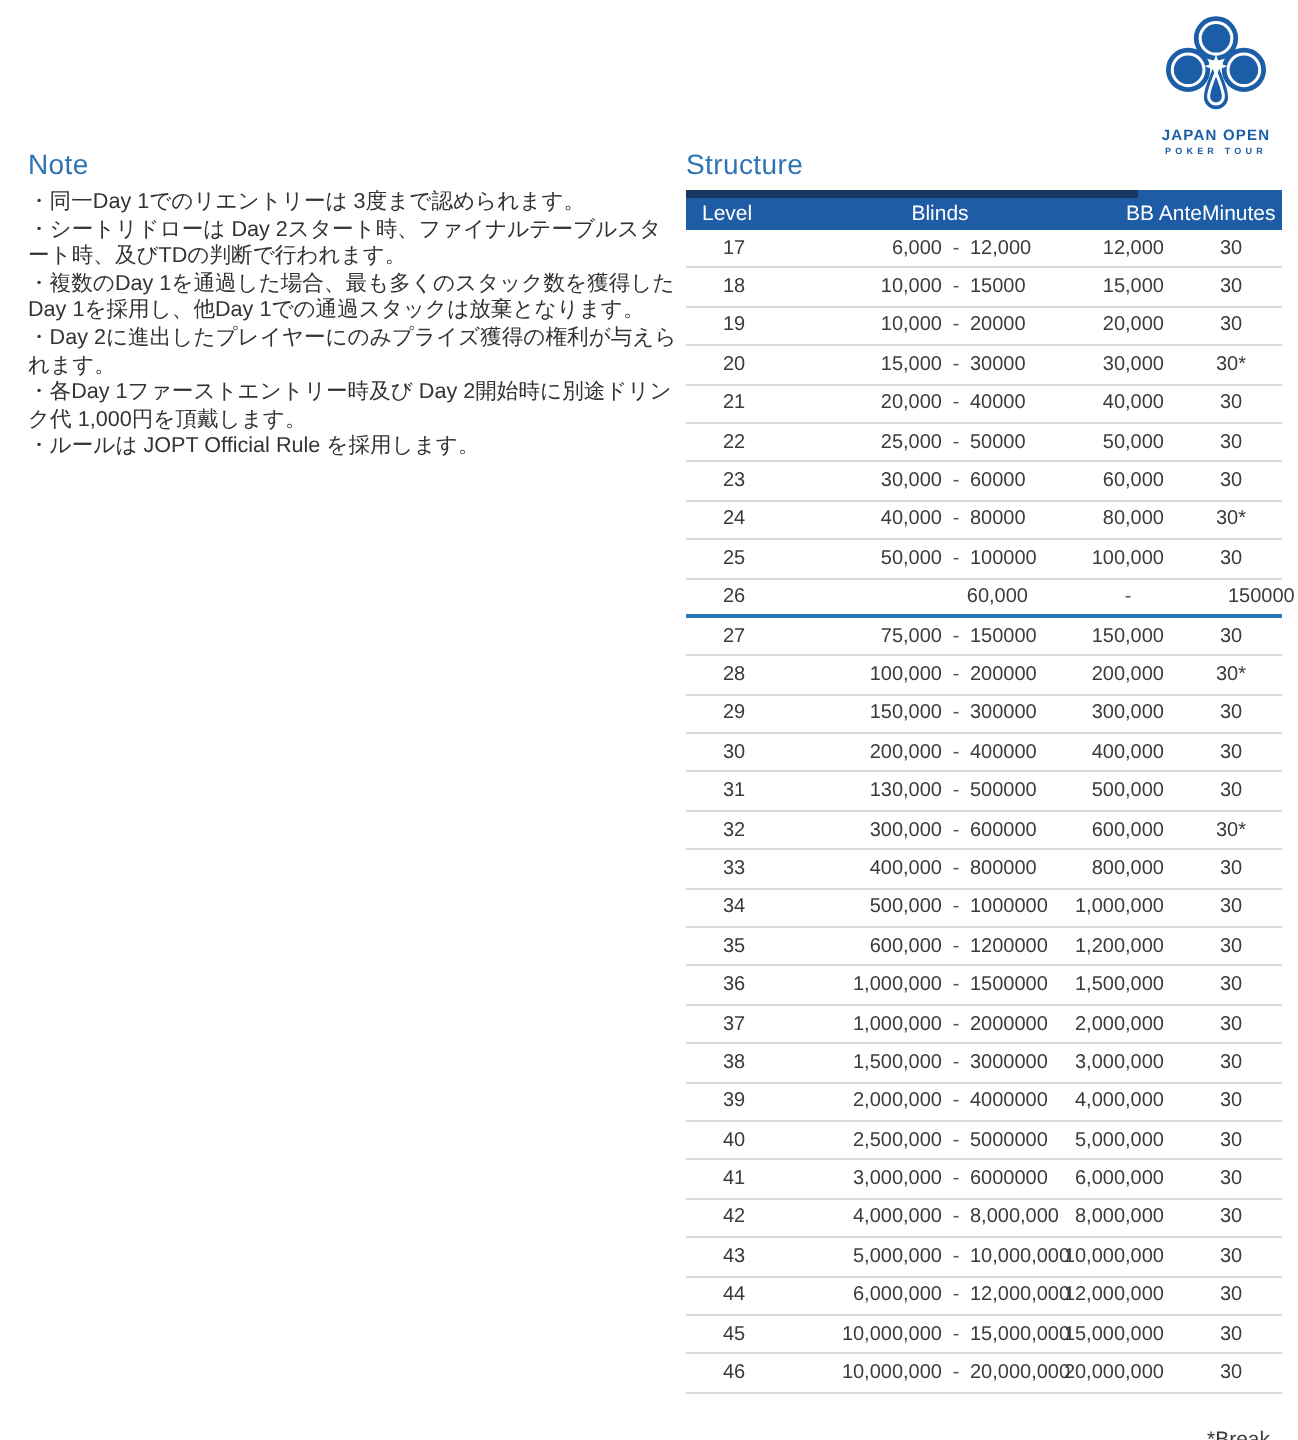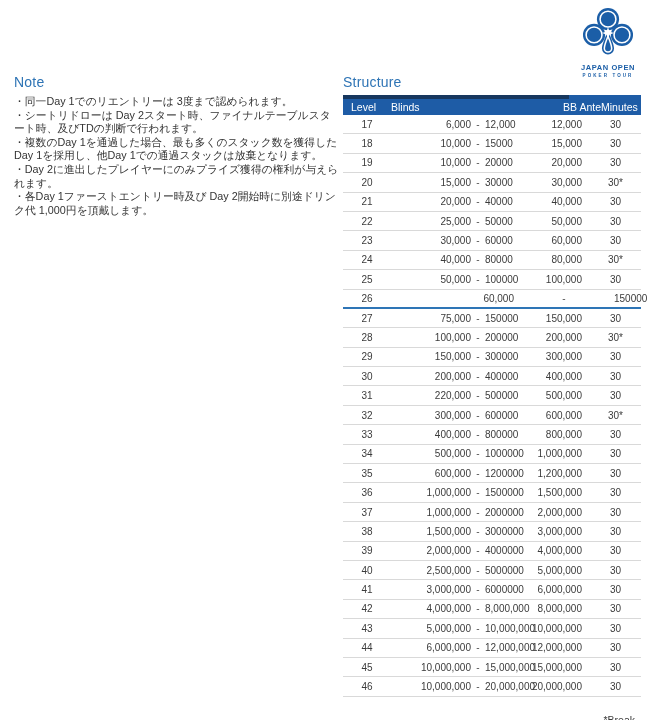--- a/index.html
+++ b/index.html
@@ -67,21 +67,21 @@
     height:20px;
     background:var(--c-header-bg);
     color:#fff;font-size:10.5px;
     padding-top:3px;
   }
   .thead::before{
     content:"";position:absolute;top:0;left:0;
     width:76%;height:4px;background:var(--c-header-strip);
   }
   .th-level{padding-left:8px;text-align:left;}
-  .th-blinds{}
+  .th-blinds{text-align:center;}
   .th-ante{text-align:right;}
   .th-min{text-align:right;padding-right:20px;}
 
   .row{
     display:grid;
     grid-template-columns:48px 80px 14px 64px 41px 51px;
     align-items:center;
     height:19.4px;
     border-bottom:1px solid var(--c-separator);
     font-size:10px;color:var(--c-text);
@@ -134,20 +134,21 @@
   <p class="note-item">・同一Day 1でのリエントリーは 3度まで認められます。</p>
 
   <p class="note-item">・シートリドローは Day 2スタート時、ファイナルテーブルスタート時、及びTDの判断で行われます。</p>
 
   <p class="note-item">・複数のDay 1を通過した場合、最も多くのスタック数を獲得した Day 1を採用し、他Day 1での通過スタックは放棄となります。</p>
 
   <p class="note-item">・Day 2に進出したプレイヤーにのみプライズ獲得の権利が与えられます。</p>
 
   <p class="note-item">・各Day 1ファーストエントリー時及び Day 2開始時に別途ドリンク代 1,000円を頂戴します。</p>
 
+  <p class="note-item">・ルールは JOPT Official Rule を採用します。</p>
 </div>
   </section>
 
   <section class="structure">
     <h2 class="sec-title">Structure</h2>
     <div class="table">
       <div class="thead">
         <div class="th th-level">Level</div>
         <div class="th th-blinds">Blinds</div>
         <div class="th th-ante">BB Ante</div>
@@ -275,21 +276,21 @@
     <div class="c level">30</div>
     <div class="c sb">200,000</div>
     <div class="c dash">-</div>
     <div class="c bb">400000</div>
     <div class="c ante">400,000</div>
     <div class="c min">30</div>
   </div>
 
   <div class="row">
     <div class="c level">31</div>
-    <div class="c sb">220,000</div>
+    <div class="c sb">130,000</div>
     <div class="c dash">-</div>
     <div class="c bb">500000</div>
     <div class="c ante">500,000</div>
     <div class="c min">30</div>
   </div>
 
   <div class="row">
     <div class="c level">32</div>
     <div class="c sb">300,000</div>
     <div class="c dash">-</div>

